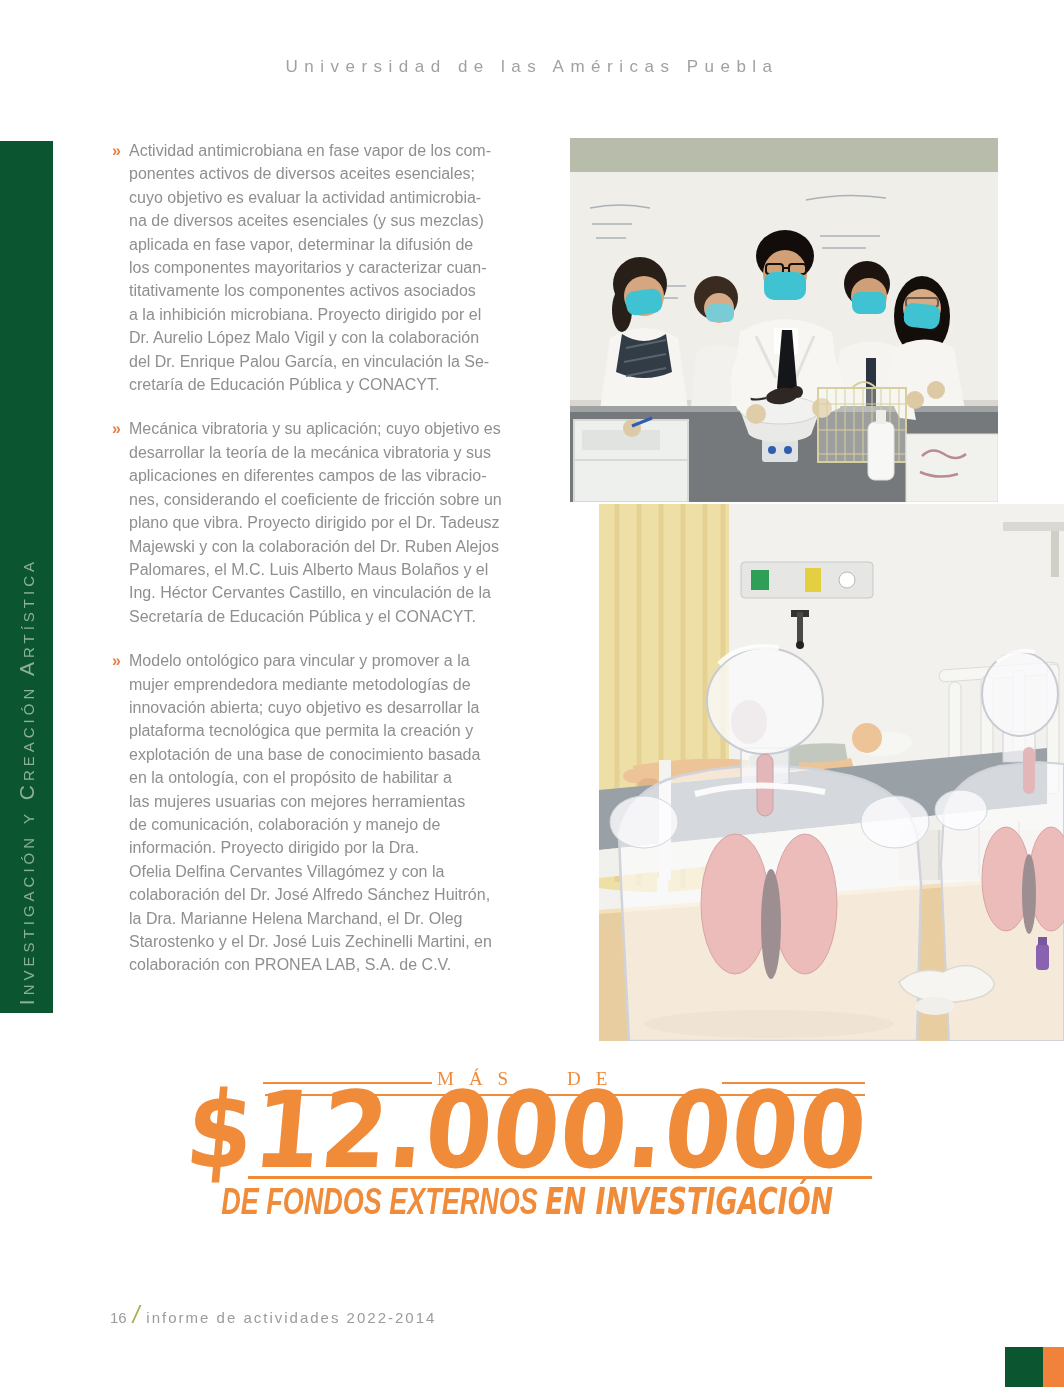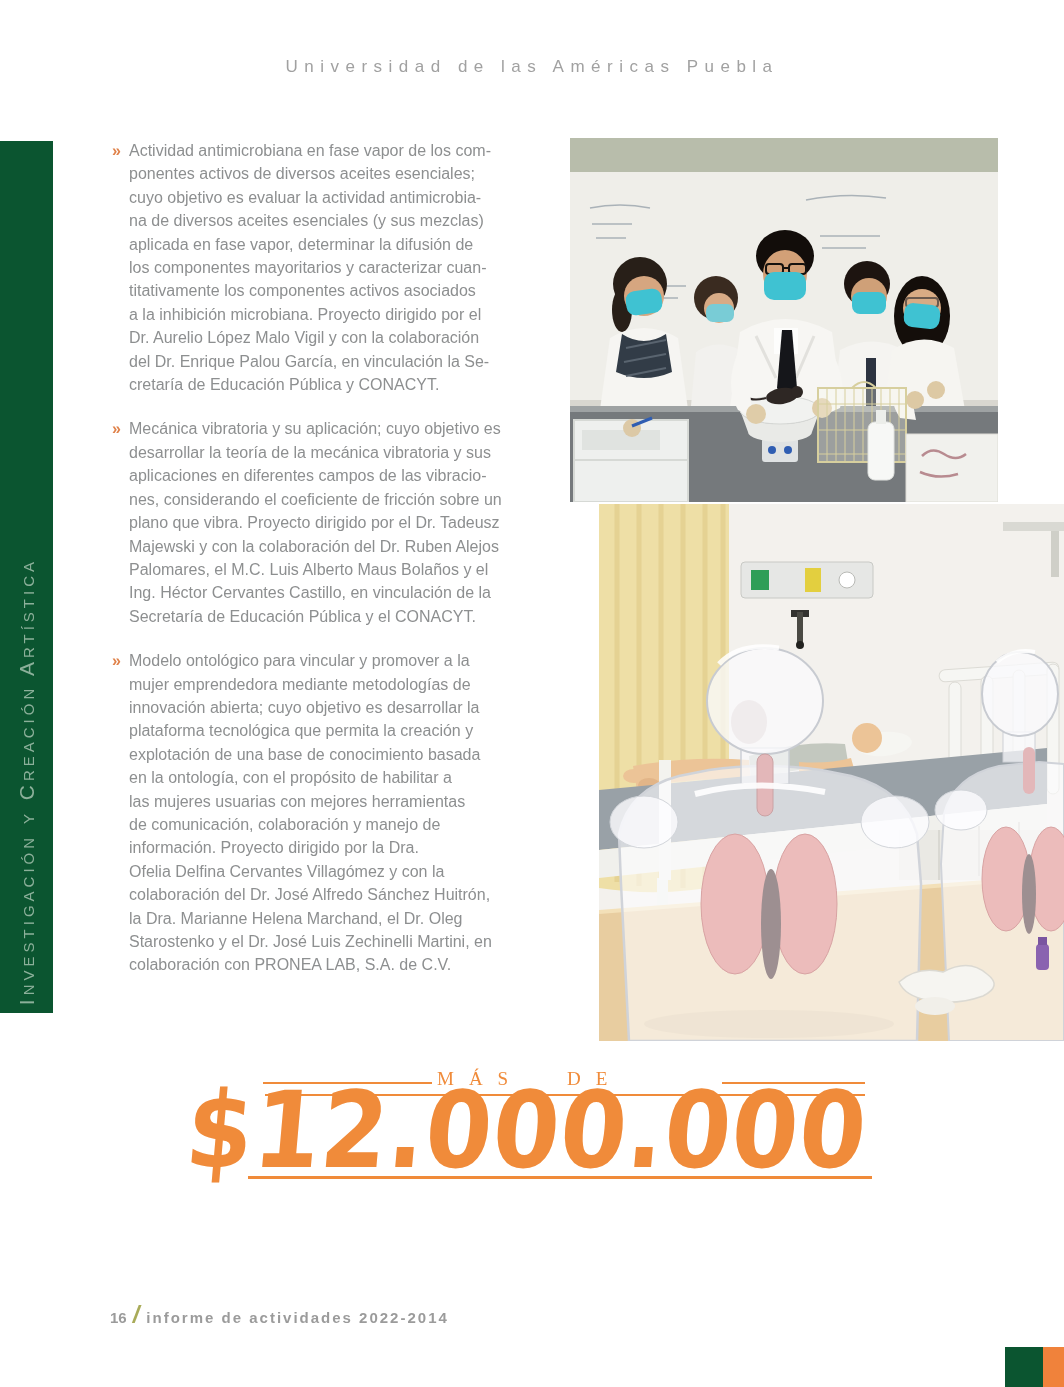--- a/index.html
+++ b/index.html
@@ -44,21 +44,21 @@
   .l-amount-under{left:248px;top:1176px;width:624px;height:3px;}
   .caption{position:absolute;left:0;right:10px;top:1182px;text-align:center;color:#f08b3a;
            white-space:nowrap;}
   .caption .cwrap{display:inline-block;transform:scaleX(0.73);transform-origin:center top;
                   font-style:italic;font-weight:bold;font-size:37px;line-height:40px;}
   .caption .c1{font-family:"Liberation Sans",sans-serif;margin-right:10px;}
   .caption .c2{font-family:"DejaVu Sans",sans-serif;}
 
   
   .footer{position:absolute;left:110px;top:1303px;color:#9b9b9b;font-size:15px;
-          display:flex;align-items:center;font-weight:bold;}
+          display:flex;align-items:center;}
   .footer .slash{color:#a9ab59;font-size:24px;font-style:italic;margin:0 7px 0 6px;
                  transform:translateY(-2px);}
   .footer .flabel{letter-spacing:2px;}
 
   
   .corner-green{position:absolute;left:1005px;top:1347px;width:38px;height:40px;background:#0b5530;}
   .corner-orange{position:absolute;left:1043px;top:1347px;width:21px;height:40px;background:#f0823b;}
 </style>
 </head>
 <body>
@@ -314,20 +314,23 @@
   </div>
 
   <div class="oline l-kick-left"></div>
   <div class="oline l-kick-right"></div>
   <div class="oline l-kick-under"></div>
   <div class="kicker">MÁS DE</div>
   <div class="amount">
     <span>$12.000.000</span>
   </div>
   <div class="oline l-amount-under"></div>
+  <div class="caption">
+    <span class="cwrap"><span class="c1">DE FONDOS EXTERNOS</span><span class="c2">EN INVESTIGACIÓN</span></span>
+  </div>
 
   <div class="footer">
     <span>16</span>
     <span class="slash">/</span>
     <span class="flabel">informe de actividades 2022-2014</span>
   </div>
 
   <div class="corner-green"></div>
   <div class="corner-orange"></div>
 

